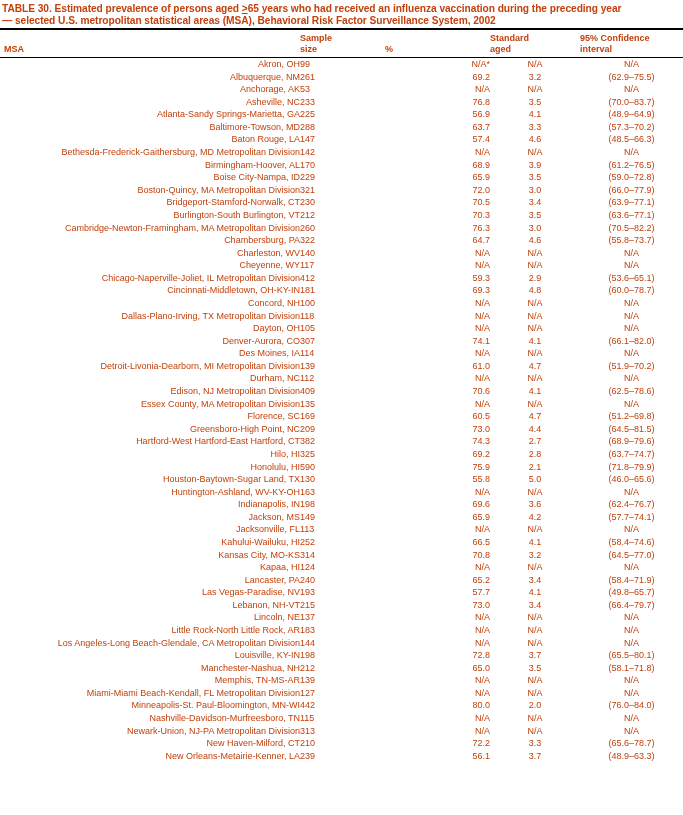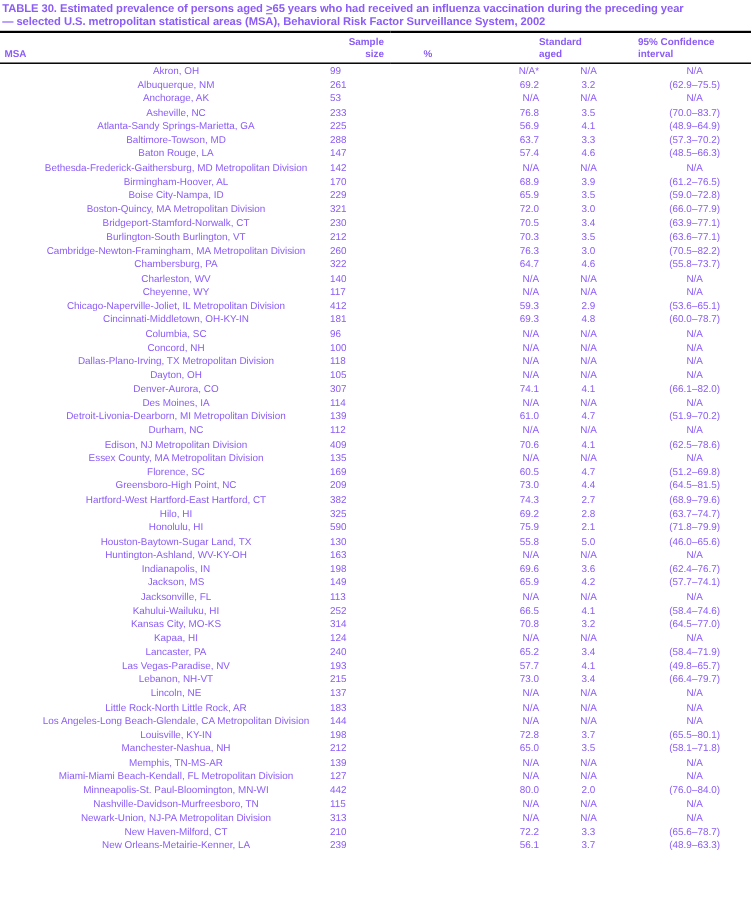--- a/index.html
+++ b/index.html
@@ -1,42 +1,42 @@
 <!DOCTYPE html>
 <html><head>
 <meta charset="utf-8">
 <style>
   * { margin:0; padding:0; box-sizing:border-box; }
   html,body { background:#ffffff; }
   .page {
     width:683px; height:815px;
-    background:#ffffff; color:#8b5cf6;
+    background:#ffffff; color:#c2410c;
     font-family:"Liberation Sans", sans-serif;
     overflow:hidden; position:relative;
   }
   .title-block { padding:3px 2px 0 2px; }
   .title-line {
     font-weight:bold; font-size:10.2px; line-height:12px;
     white-space:nowrap; letter-spacing:-0.05px;
   }
   .gte { text-decoration:underline; }
   table.msa {
     width:683px; border-collapse:collapse; table-layout:fixed;
     margin-top:1px;
   }
   table.msa th, table.msa td { font-size:9px; white-space:nowrap; overflow:hidden; }
   thead tr.h1 th { border-top:2px solid #000; padding-top:3px; }
   thead tr.h2 th { border-bottom:1.5px solid #000; padding-bottom:2px; }
   thead th { font-weight:bold; line-height:11px; vertical-align:bottom; text-align:left; }
   th.c-msa { text-align:left; padding-left:4px; }
-  th.c-n   { text-align:right; padding-right:6px; }
+  th.c-n   { text-align:left; padding-right:6px; }
   th.c-pct { padding-left:30px; }
   tbody tr { height:12.58px; }
   tbody td { vertical-align:middle; line-height:12.58px; }
-  td.td-msa { text-align:center; padding-left:20px; }
+  td.td-msa { text-align:right; padding-left:20px; }
   td.td-n   { padding-right:6px; }
   td.td-pct { text-align:right; padding-left:30px; }
   td.td-c   { text-align:center; }
 </style>
 </head>
 <body>
 
 <div class="page">
 
   <div class="title-block">
@@ -196,27 +196,20 @@
           <td class="td-c">(53.6–65.1)</td>
         </tr>
         <tr>
           <td class="td-msa">Cincinnati-Middletown, OH-KY-IN</td>
           <td class="td-n">181</td>
           <td class="td-pct">69.3</td>
           <td class="td-c">4.8</td>
           <td class="td-c">(60.0–78.7)</td>
         </tr>
         <tr>
-          <td class="td-msa">Columbia, SC</td>
-          <td class="td-n">96</td>
-          <td class="td-pct">N/A</td>
-          <td class="td-c">N/A</td>
-          <td class="td-c">N/A</td>
-        </tr>
-        <tr>
           <td class="td-msa">Concord, NH</td>
           <td class="td-n">100</td>
           <td class="td-pct">N/A</td>
           <td class="td-c">N/A</td>
           <td class="td-c">N/A</td>
         </tr>
         <tr>
           <td class="td-msa">Dallas-Plano-Irving, TX Metropolitan Division</td>
           <td class="td-n">118</td>
           <td class="td-pct">N/A</td>

